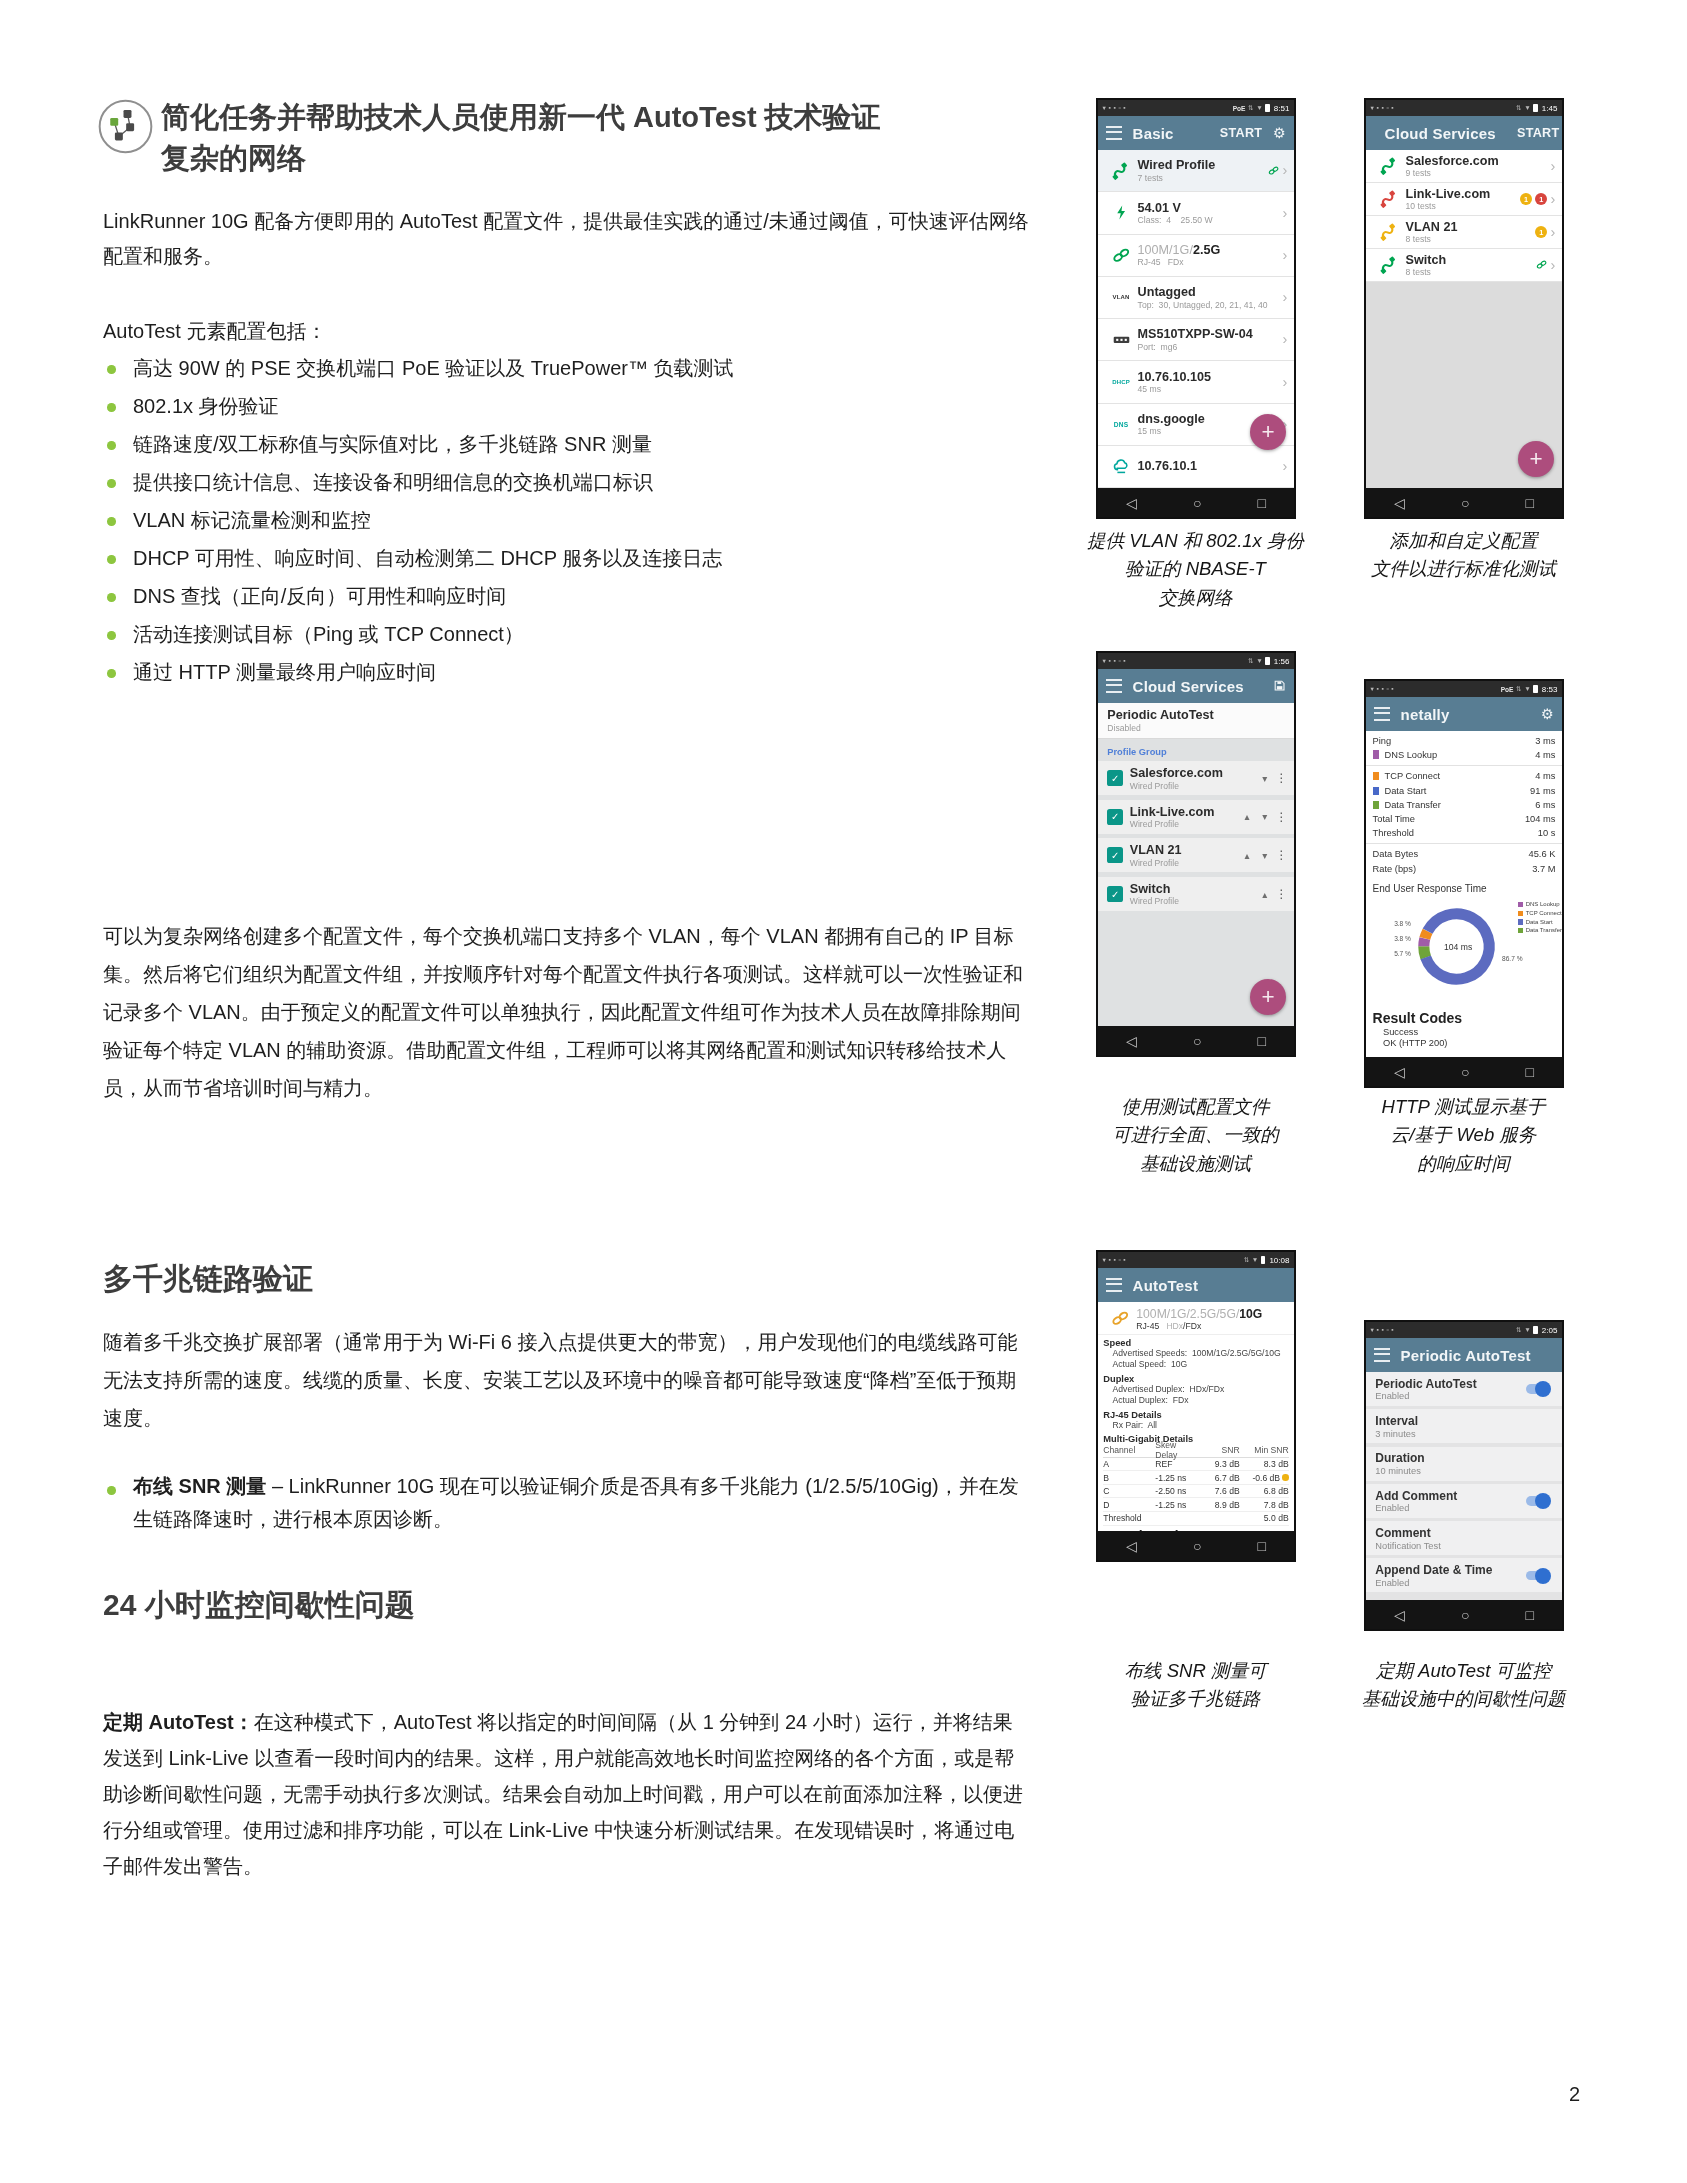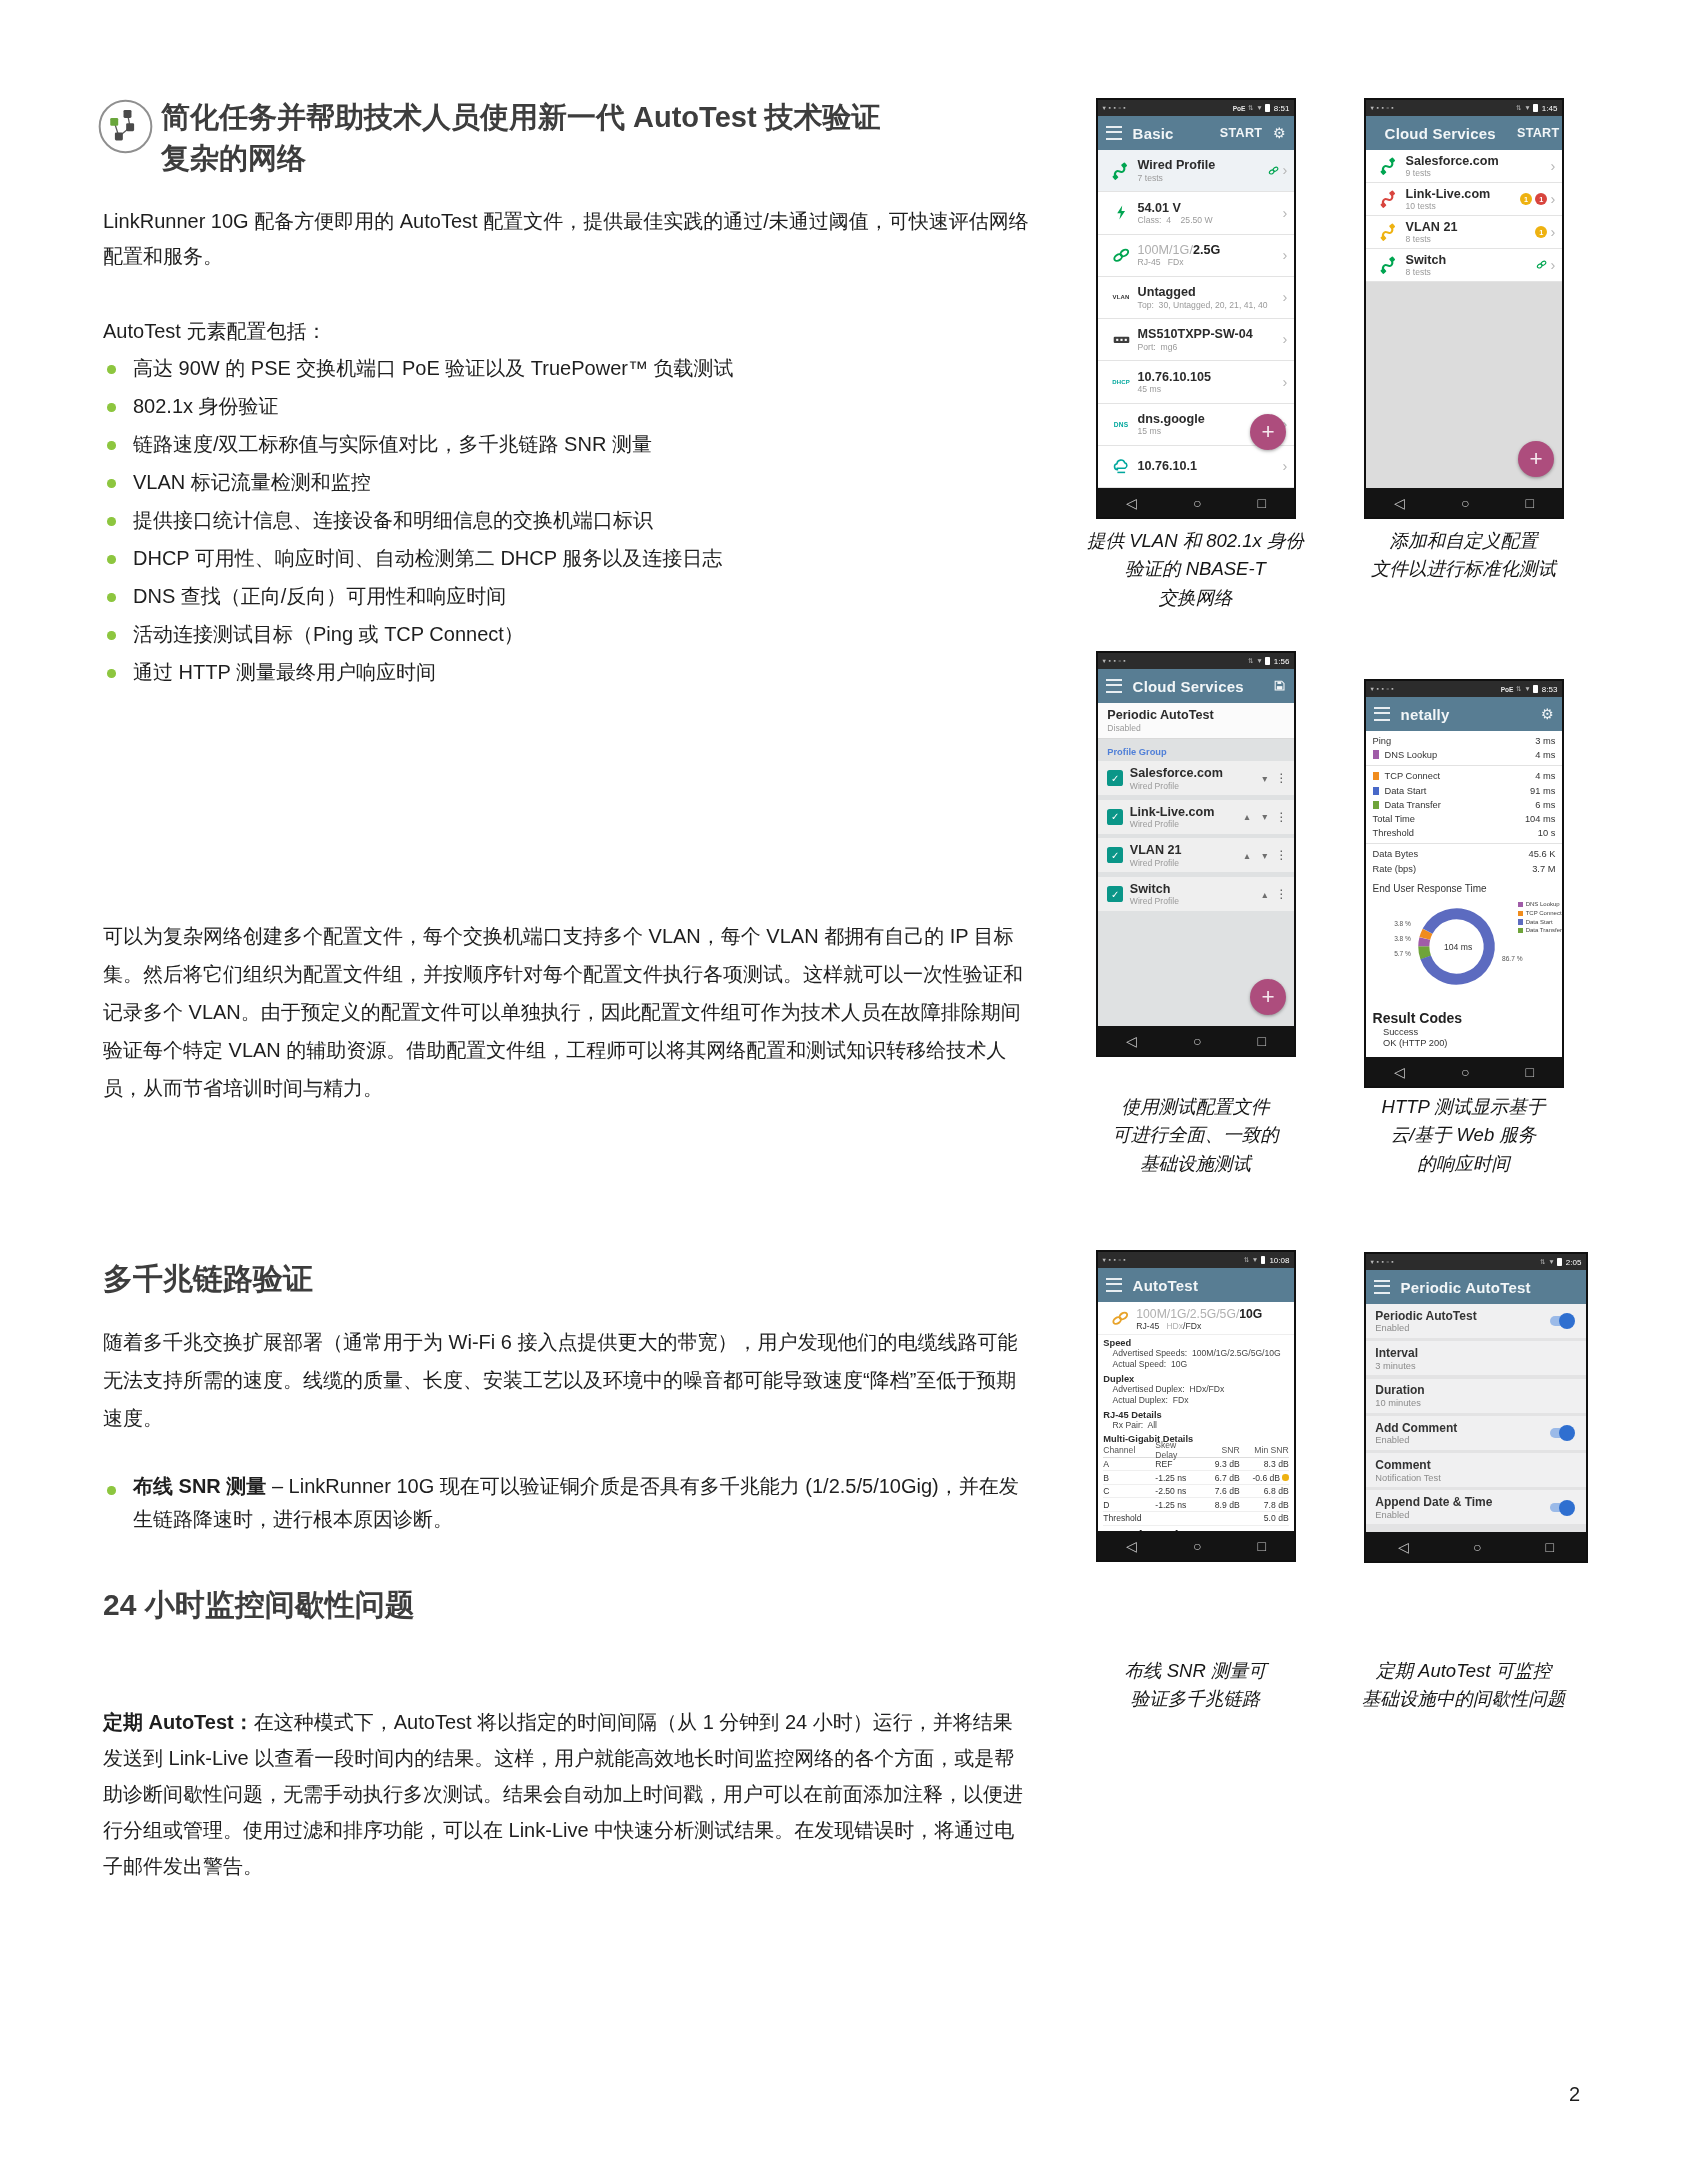--- a/index.html
+++ b/index.html
@@ -34,21 +34,21 @@
   #cap4{left:1338px;top:1093px;width:251px;}
   #cap5{left:1070px;top:1657px;width:251px;}
   #cap6{left:1338px;top:1657px;width:251px;}
   
   .phone{position:absolute;background:#fff;border:2px solid #101010;box-sizing:border-box;display:flex;flex-direction:column;overflow:hidden;}
   #phone-basic{left:1096px;top:98px;width:200px;height:421px;}
   #phone-cloud1{left:1364px;top:98px;width:200px;height:421px;}
   #phone-cloud2{left:1096px;top:651px;width:200px;height:406px;}
   #phone-netally{left:1364px;top:679px;width:200px;height:409px;}
   #phone-autotest{left:1096px;top:1250px;width:200px;height:312px;}
-  #phone-periodic{left:1364px;top:1252px;width:224px;height:311px;}
+  #phone-periodic{left:1364px;top:1320px;width:200px;height:311px;}
   .statusbar{height:16px;background:#2c2c2c;display:flex;align-items:center;padding:0 4.6px;gap:2.6px;flex:0 0 auto;}
   .sb-ic{color:#b9b9b9;font-size:6.6px;line-height:6.6px;}
   .sb-sp{flex:1;}
   .sb-poe{color:#e6e6e6;font-size:6.6px;font-weight:bold;}
   .sb-time{color:#fff;font-size:8px;margin-left:1.3px;}
   .batt{width:4.6px;height:7.3px;background:#fff;border-radius:0.7px;display:inline-block;}
   .appbar{height:34px;background:#587d93;display:flex;align-items:center;padding:0 8px;gap:10.6px;flex:0 0 auto;}
   .burger{width:16px;height:10.6px;border-top:2px solid #e8eef2;border-bottom:2px solid #e8eef2;position:relative;}
   .burger::after{content:"";position:absolute;left:0;top:3px;width:100%;height:2px;background:#e8eef2;}
   .ab-title{color:#f2f6f8;font-size:15px;font-weight:700;letter-spacing:0.2px;white-space:nowrap;}
@@ -134,22 +134,22 @@
   </svg>
 </div>
 <h1 class="abs title"><span>简化任务并帮助技术人员使用新一代 AutoTest 技术验证</span><br><span>复杂的网络</span></h1>
 
 <p class="abs body-par" id="para1">LinkRunner 10G 配备方便即用的 AutoTest 配置文件，提供最佳实践的通过/未通过阈值，可快速评估网络配置和服务。</p>
 <p class="abs body-par" id="list-intro">AutoTest 元素配置包括：</p>
 <ul class="abs blist" id="bullet-list">
     <li>高达 90W 的 PSE 交换机端口 PoE 验证以及 TruePower™ 负载测试</li>
     <li>802.1x 身份验证</li>
     <li>链路速度/双工标称值与实际值对比，多千兆链路 SNR 测量</li>
+    <li>提供接口统计信息、连接设备和明细信息的交换机端口标识</li>
     <li>VLAN 标记流量检测和监控</li>
-    <li>提供接口统计信息、连接设备和明细信息的交换机端口标识</li>
     <li>DHCP 可用性、响应时间、自动检测第二 DHCP 服务以及连接日志</li>
     <li>DNS 查找（正向/反向）可用性和响应时间</li>
     <li>活动连接测试目标（Ping 或 TCP Connect）</li>
     <li>通过 HTTP 测量最终用户响应时间</li>
   </ul>
 <p class="abs body-par" id="para2">可以为复杂网络创建多个配置文件，每个交换机端口支持多个 VLAN，每个 VLAN 都拥有自己的 IP 目标集。然后将它们组织为配置文件组，并按顺序针对每个配置文件执行各项测试。这样就可以一次性验证和记录多个 VLAN。由于预定义的配置文件可以单独执行，因此配置文件组可作为技术人员在故障排除期间验证每个特定 VLAN 的辅助资源。借助配置文件组，工程师可以将其网络配置和测试知识转移给技术人员，从而节省培训时间与精力。</p>
 
 <h2 class="abs sec" id="sec-multigig">多千兆链路验证</h2>
 <p class="abs body-par" id="para3">随着多千兆交换扩展部署（通常用于为 Wi-Fi 6 接入点提供更大的带宽），用户发现他们的电缆线路可能无法支持所需的速度。线缆的质量、长度、安装工艺以及环境中的噪音都可能导致速度“降档”至低于预期速度。</p>
 <ul class="abs blist" id="snr-li">

